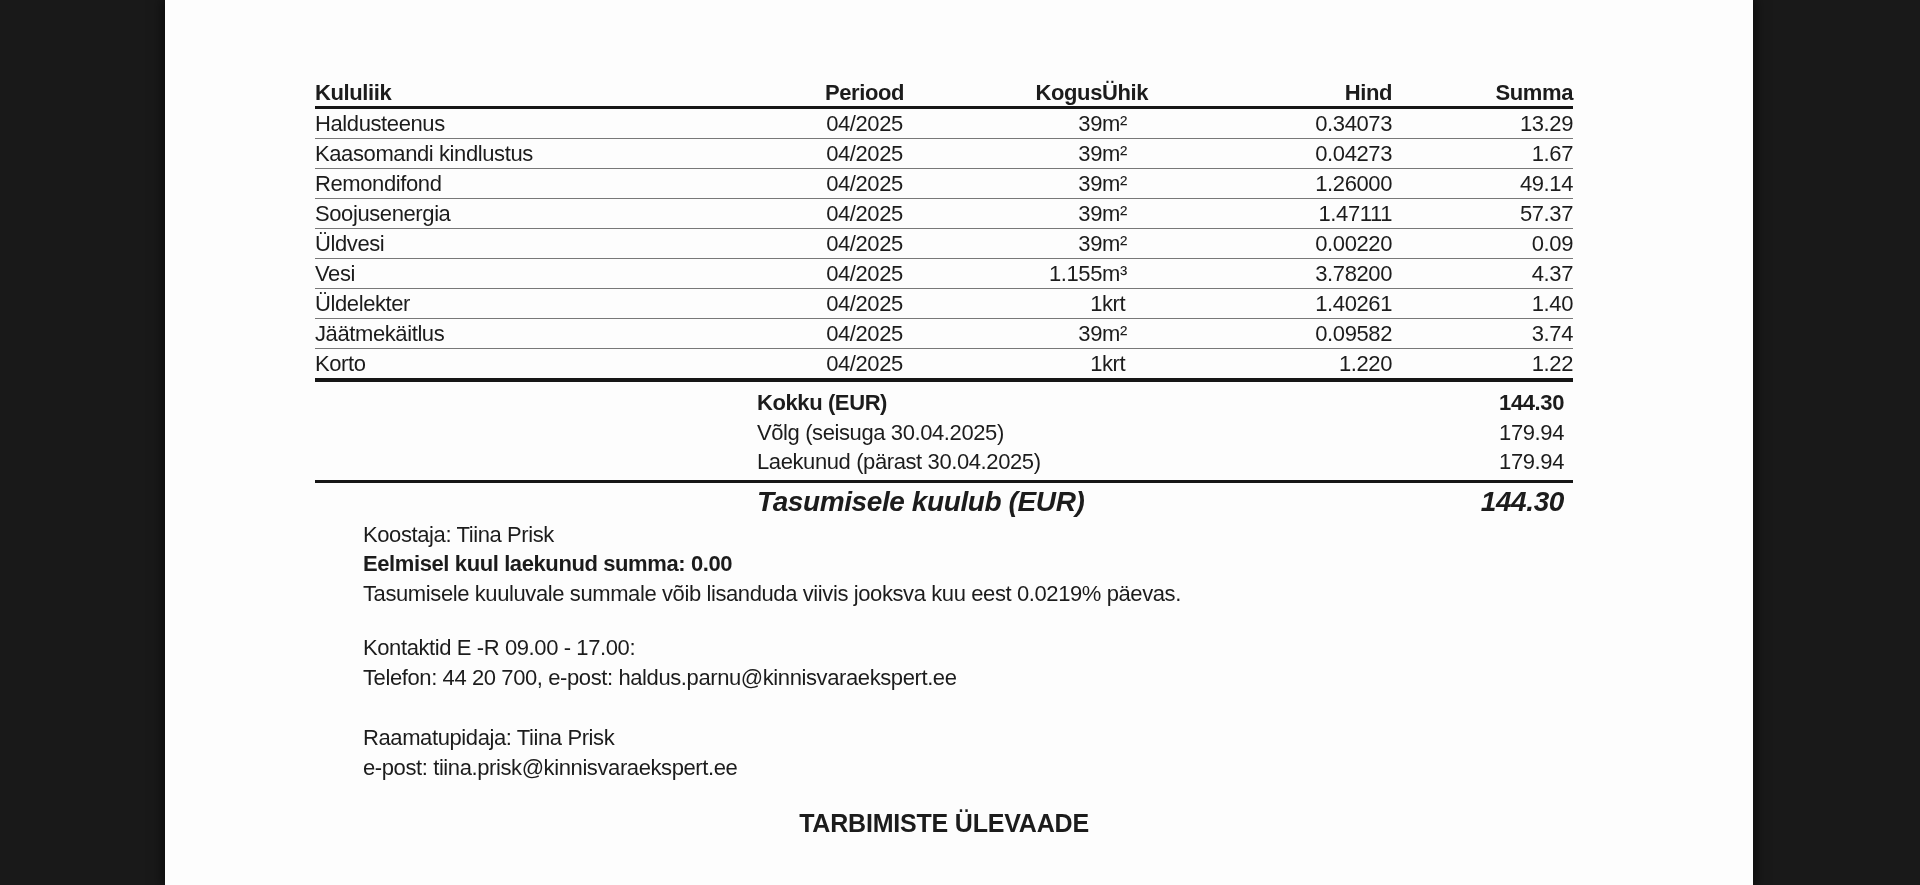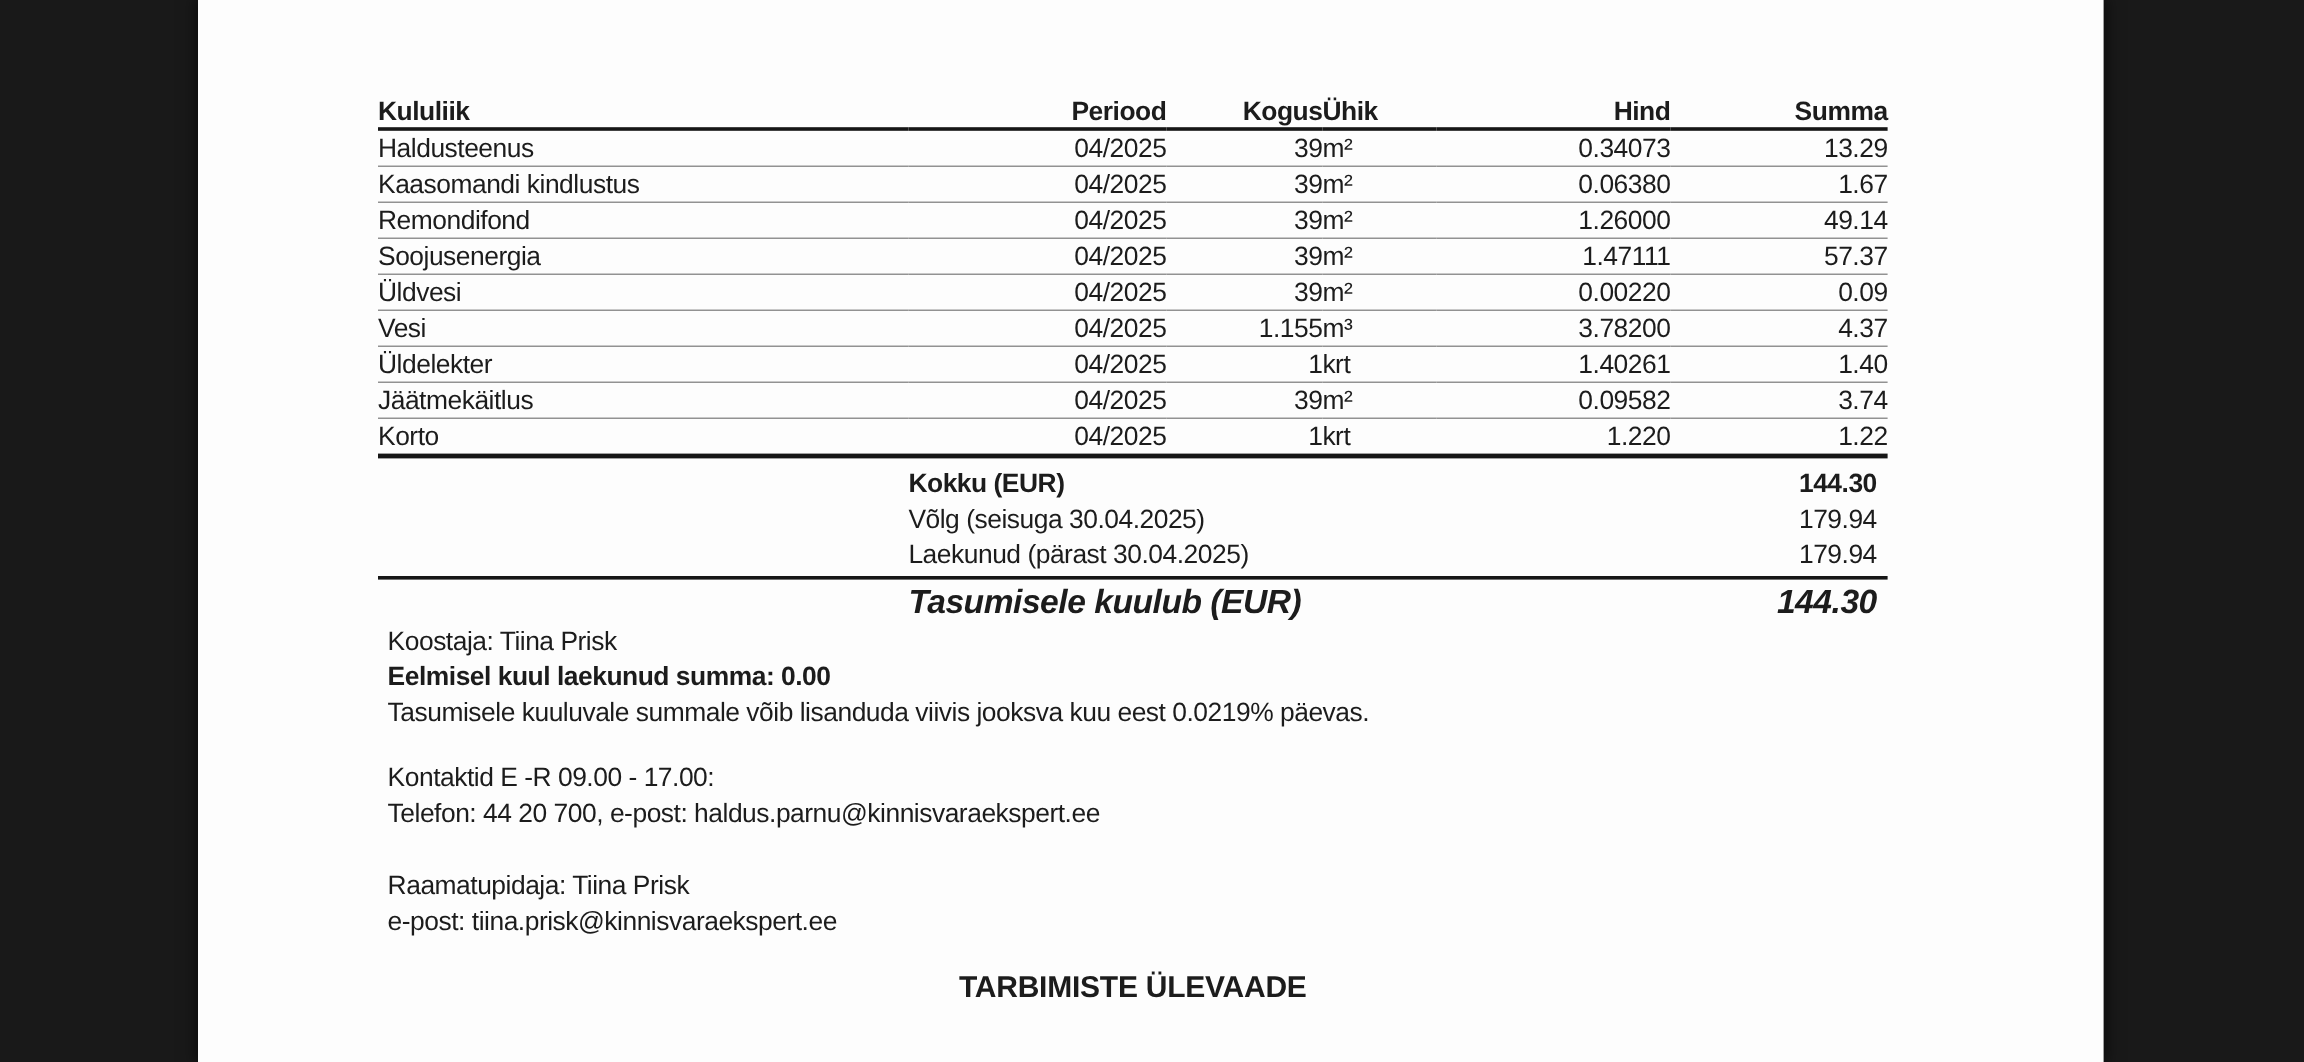--- a/index.html
+++ b/index.html
@@ -51,21 +51,21 @@
     white-space: nowrap;
   }
   table.cost-table td {
     line-height: 29px;
     border-bottom: 1px solid #787878;
     padding: 0;
     white-space: nowrap;
   }
   table.cost-table tbody tr:last-child td { border-bottom: none; }
   .c1 { width: 442px; text-align: left; }
-  .c2 { width: 215px; text-align: right; }
+  .c2 { width: 215px; text-align: center; }
   .c3 { width: 130px; text-align: right; }
   .c4 { width: 95px;  text-align: left; }
   .c5 { width: 195px; text-align: right; }
   .c6 { width: 181px; text-align: right; }
   td.c1, th.c1 { padding-left: 8px; margin-top: 13px; }
   td.c4, th.c4 { padding-left: 16px; }
   td.c6, th.c6 { padding-right: 9px; }
 
   .totals-block {
     border-top: 4px solid #161616;
@@ -90,20 +90,21 @@
     font-style: italic;
   }
   .due-row .due-label { margin-left: 442px; }
   .due-row .due-value { margin-left: auto; padding-right: 9px; }
 
   .info { font-size: 22px; }
   .info-line {
     line-height: 29.5px;
     padding-left: 8px;
     white-space: nowrap;
+    margin-left: 40px;
   }
   .info-line.bold { font-weight: bold; }
   .gap-sm { margin-top: 25px; }
   .gap-md { margin-top: 31px; }
 
   .next-title {
     margin-top: 26px;
     text-align: center;
     font-weight: bold;
     font-size: 25px;
@@ -136,21 +137,21 @@
               <td class="c3">39</td>
               <td class="c4">m²</td>
               <td class="c5">0.34073</td>
               <td class="c6">13.29</td>
             </tr>
             <tr>
               <td class="c1">Kaasomandi kindlustus</td>
               <td class="c2">04/2025</td>
               <td class="c3">39</td>
               <td class="c4">m²</td>
-              <td class="c5">0.06380</td>
+              <td class="c5">0.04273</td>
               <td class="c6">1.67</td>
             </tr>
             <tr>
               <td class="c1">Remondifond</td>
               <td class="c2">04/2025</td>
               <td class="c3">39</td>
               <td class="c4">m²</td>
               <td class="c5">1.26000</td>
               <td class="c6">49.14</td>
             </tr>

